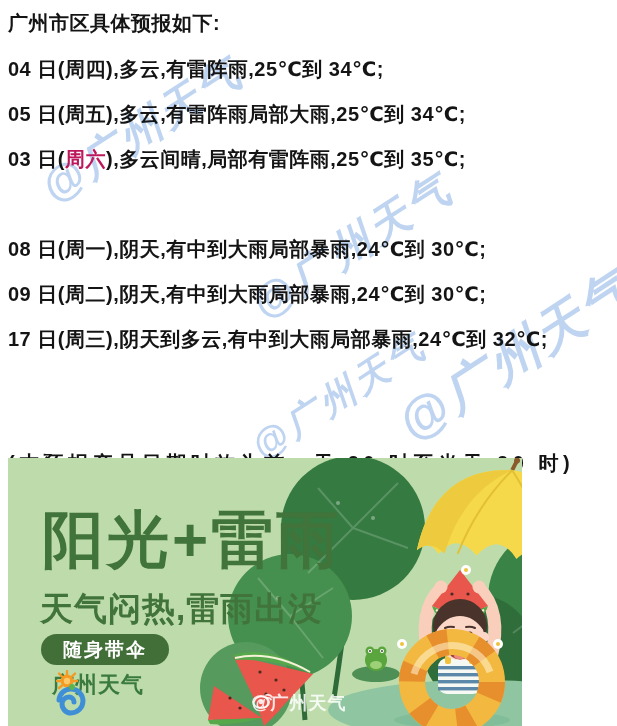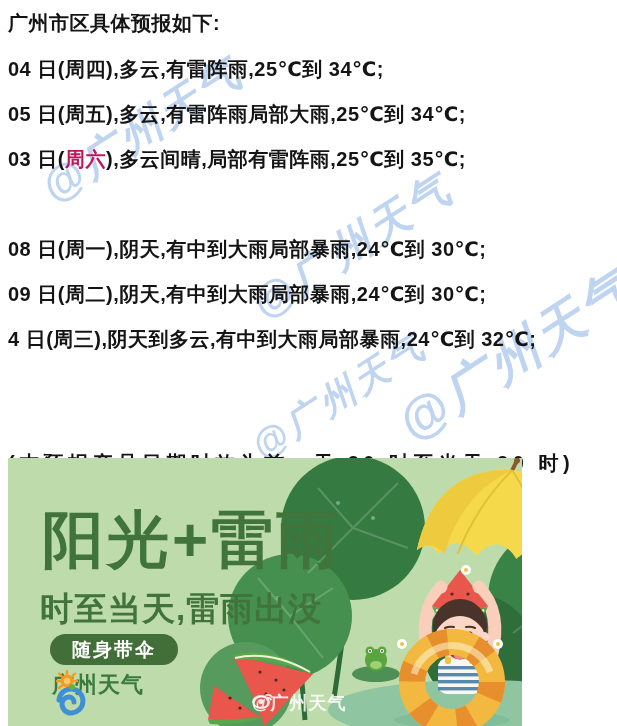--- a/index.html
+++ b/index.html
@@ -29,21 +29,21 @@
   .banner svg{position:absolute; left:0; top:0;}
   .headline{
     position:absolute; left:34px; top:40px; font-size:62px; font-weight:700;
     color:#41743a; letter-spacing:3px; white-space:nowrap;
   }
   .subline{
     position:absolute; left:32px; top:129px; font-size:33px; font-weight:700;
     color:#41743a; letter-spacing:1px; white-space:nowrap;
   }
   .tagpill{
-    position:absolute; left:42px; top:176px; height:31px; padding:0 22px;
+    position:absolute; left:33px; top:176px; height:31px; padding:0 22px;
     background:#416f37; border-radius:16px; display:flex; align-items:center;
     justify-content:center;
   }
   .tagpill span{color:#ffffff; font-size:19px; font-weight:700; letter-spacing:2px;}
   .logo{
     position:absolute; left:44px; top:212px; display:flex; align-items:center; gap:6px;
   }
   .logo .logo-text{font-size:22px; font-weight:700; color:#3a7a3f; letter-spacing:1px;}
   .credit{
     position:absolute; left:244px; top:233px; display:flex; align-items:center; gap:5px;
@@ -66,21 +66,21 @@
 
   <div class="line" style="top:101px;"><span>05 日(</span><span class="wk">周五</span><span>),多云,有雷阵雨局部大雨,25℃到 34℃;</span></div>
 
   <div class="line" style="top:146px;"><span>03 日(</span><span class="wk red">周六</span><span>),多云间晴,局部有雷阵雨,25℃到 35℃;</span></div>
 
 
   <div class="line" style="top:236px;"><span>08 日(</span><span class="wk">周一</span><span>),阴天,有中到大雨局部暴雨,24℃到 30℃;</span></div>
 
   <div class="line" style="top:281px;"><span>09 日(</span><span class="wk">周二</span><span>),阴天,有中到大雨局部暴雨,24℃到 30℃;</span></div>
 
-  <div class="line" style="top:326px;"><span>4 日(</span><span class="wk">周三</span><span>),阴天到多云,有中到大雨局部暴雨,24℃到 32℃;</span></div>
+  <div class="line" style="top:326px;"><span>17 日(</span><span class="wk">周三</span><span>),阴天到多云,有中到大雨局部暴雨,24℃到 32℃;</span></div>
 
   <div class="line note" style="top:418px;margin-top:32px;">(本预报产品日期时效为前一天 20 时至当天 20 时)</div>
 
   <div class="banner">
     <svg width="601" height="268" viewBox="0 0 601 268" aria-hidden="true">
 
       <rect x="0" y="0" width="601" height="268" fill="#bedcab"></rect>
 
       <g fill="#d4764a">
         <g transform="translate(349,10) rotate(25)">
@@ -228,21 +228,21 @@
         <circle cx="458" cy="112" r="5" fill="#ffffff"></circle>
           <circle cx="458" cy="112" r="2" fill="#f0c23c"></circle>
         <circle cx="394" cy="186" r="5" fill="#ffffff"></circle>
           <circle cx="394" cy="186" r="2" fill="#f0c23c"></circle>
         <circle cx="490" cy="186" r="5" fill="#ffffff"></circle>
           <circle cx="490" cy="186" r="2" fill="#f0c23c"></circle>
       </g>
     </svg>
 
     <div class="headline">阳光+雷雨</div>
-    <div class="subline">时至当天,雷雨出没</div>
+    <div class="subline">天气闷热,雷雨出没</div>
 
     <div class="tagpill">
       <span>随身带伞</span>
     </div>
 
     <div class="logo">
       <svg width="40" height="46" viewBox="0 0 40 46" aria-hidden="true">
         <g stroke="#f59a23" stroke-width="2.4" stroke-linecap="round">
           <line x1="15" y1="1" x2="15" y2="5"></line>
             <line x1="5" y1="11" x2="9" y2="11"></line>

